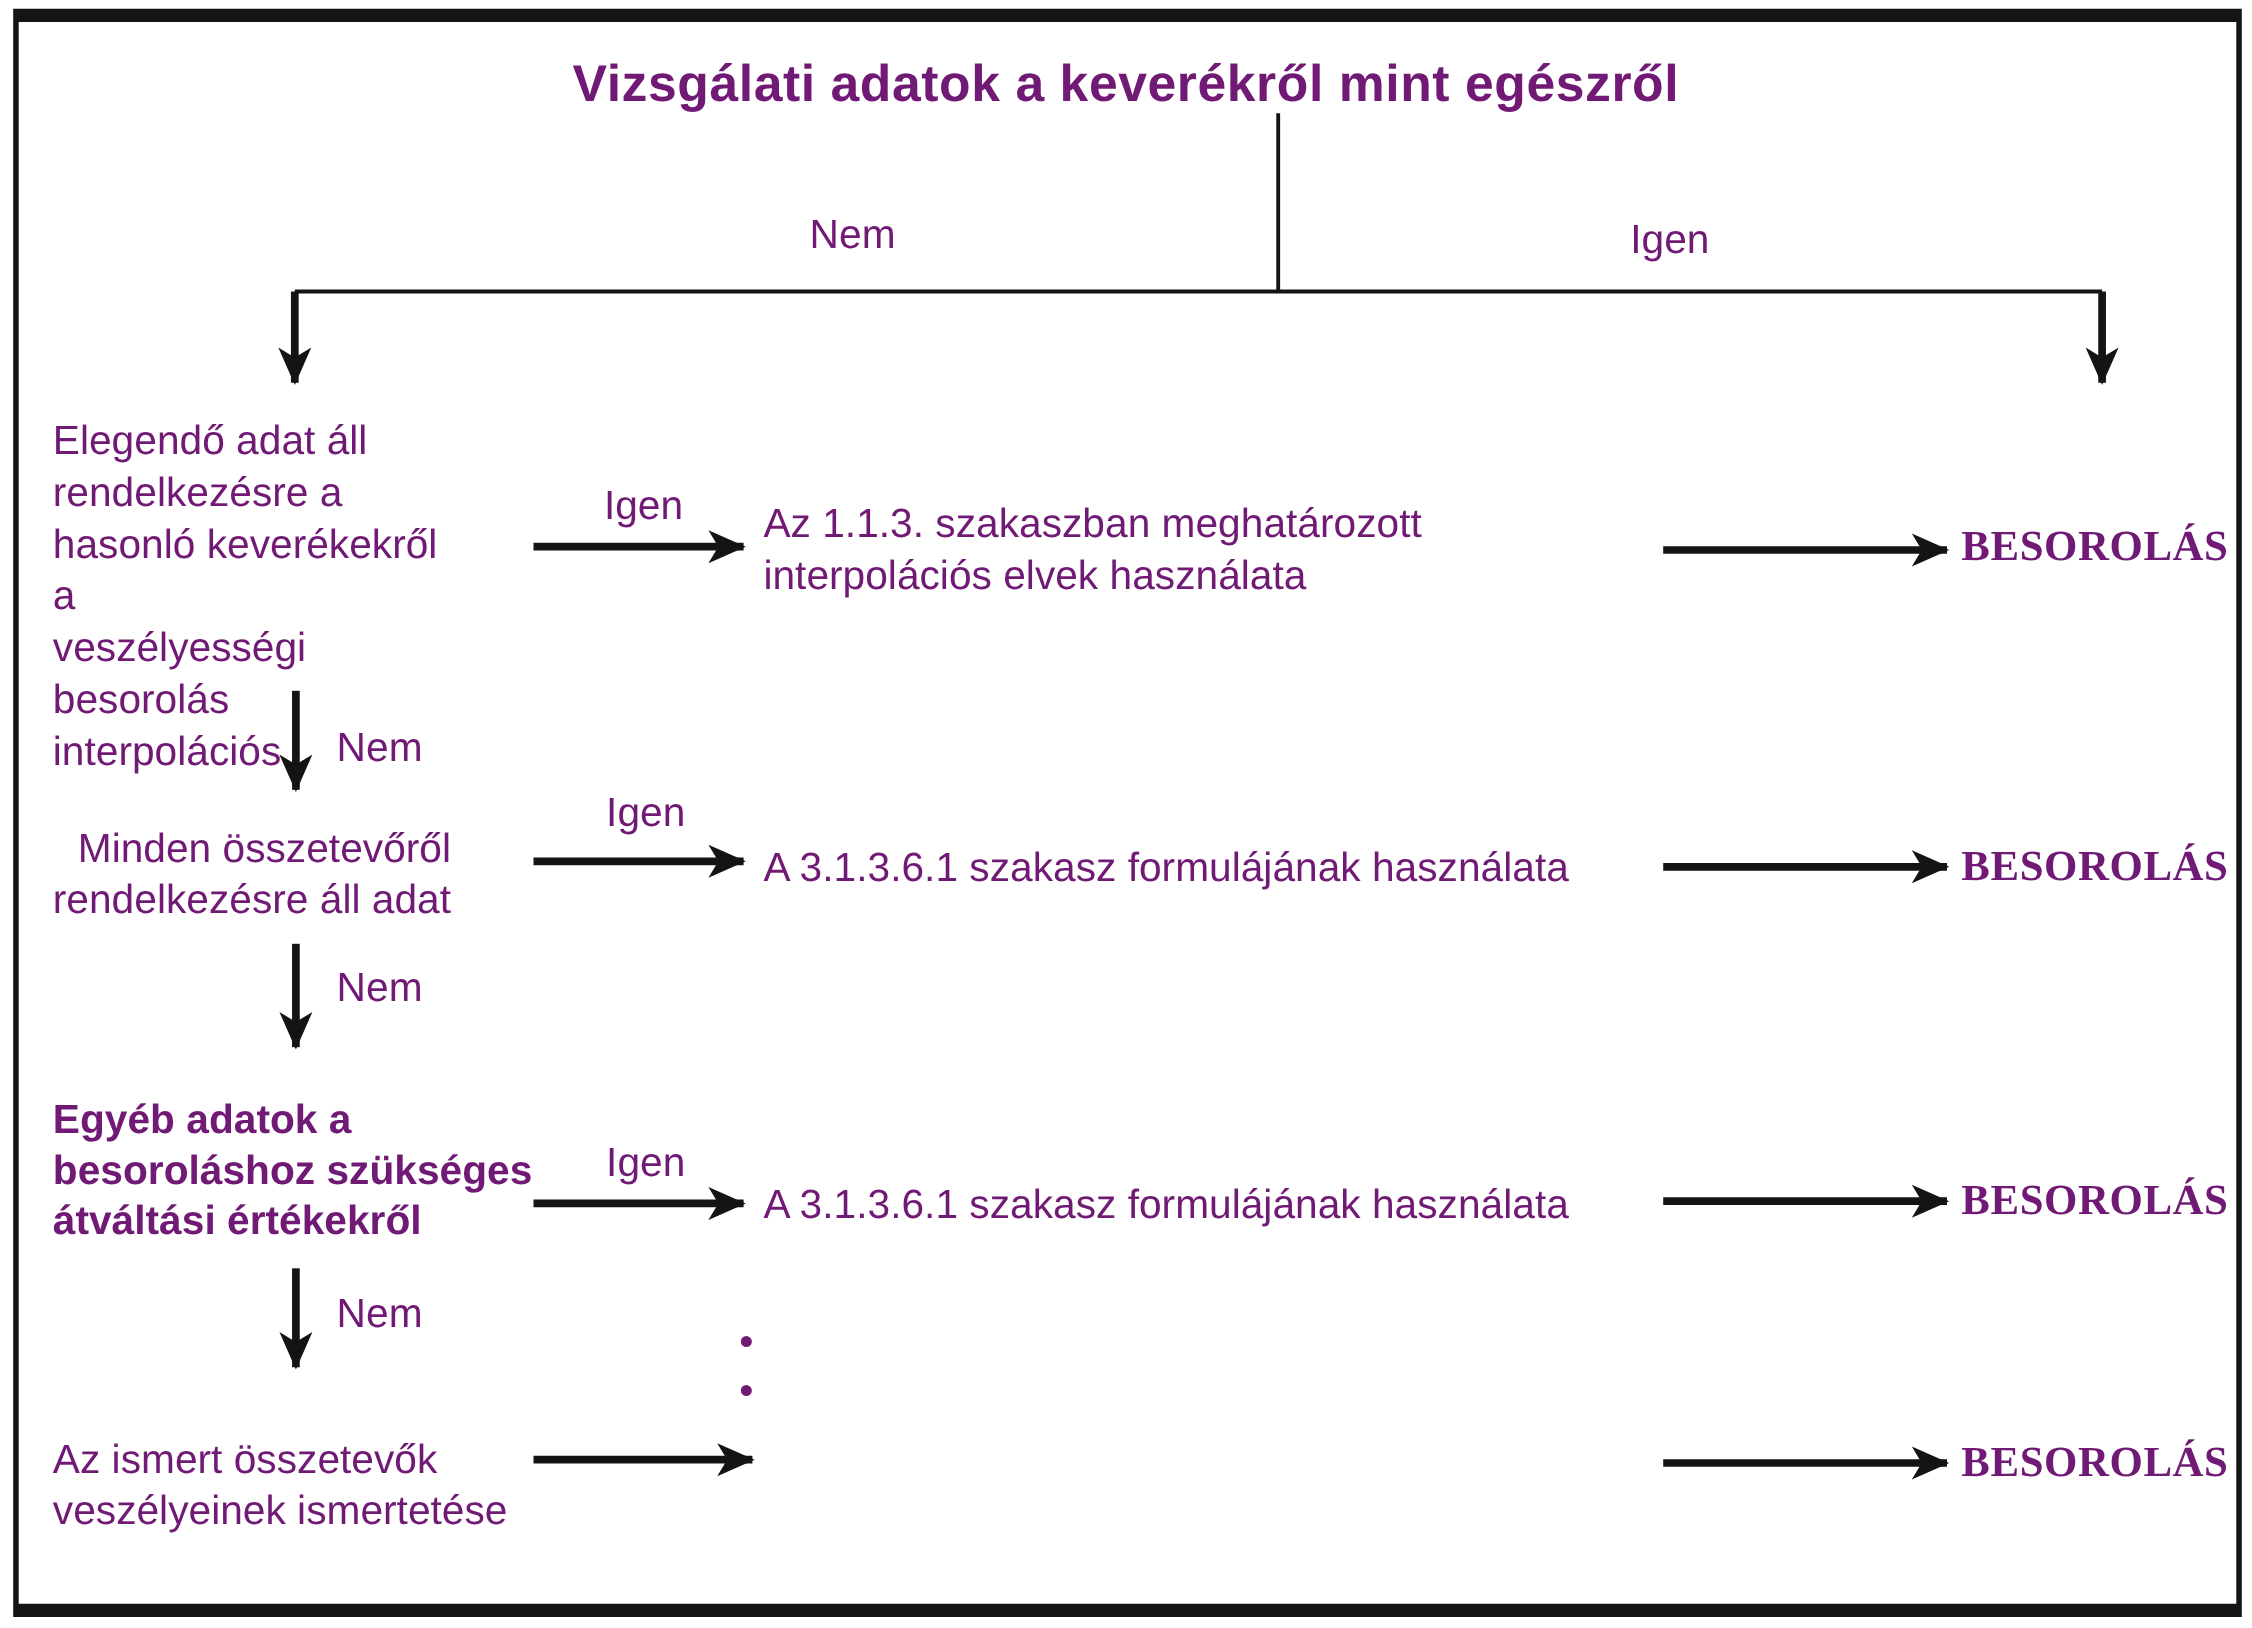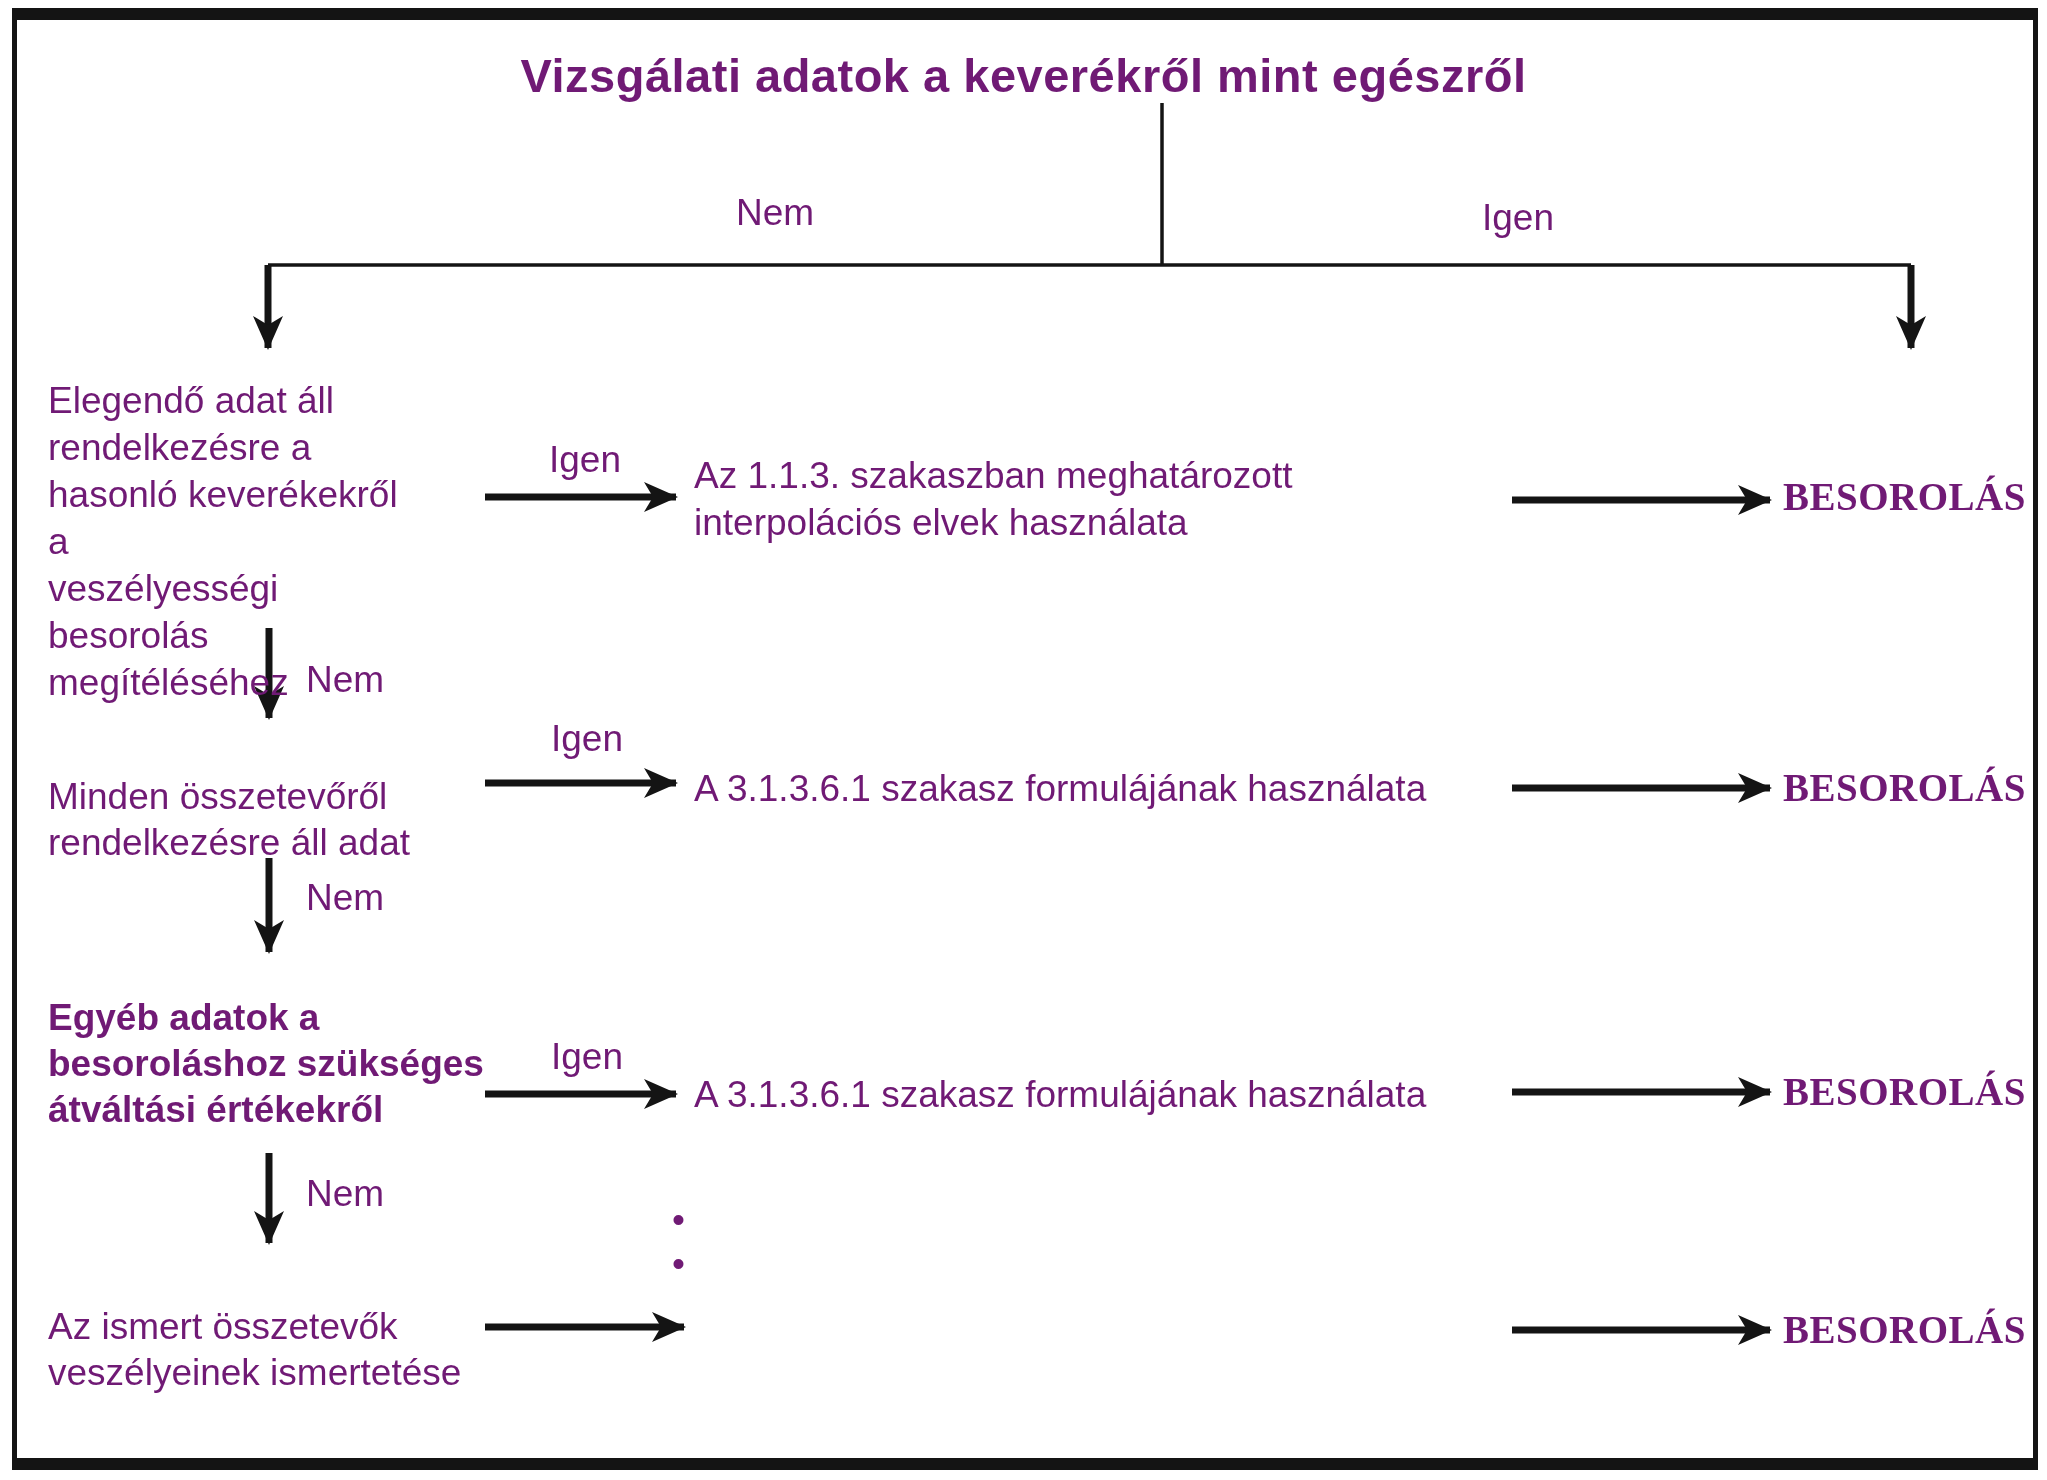--- a/index.html
+++ b/index.html
@@ -75,28 +75,28 @@
 
   <div class="title">Vizsgálati adatok a keverékről mint egészről</div>
 
   <div class="lbl" style="left:736px;top:193px;">Nem</div>
   <div class="lbl" style="left:1482px;top:198px;">Igen</div>
 
   <div class="txt" style="left:48px;top:377px;width:360px;line-height:47px;">Elegendő adat áll
 rendelkezésre a
 hasonló keverékekről a
 veszélyességi besorolás
-megítéléséhez</div>
+interpolációs</div>
   <div class="lbl" style="left:549px;top:440px;">Igen</div>
   <div class="txt" style="left:694px;top:452px;width:700px;line-height:47px;">Az 1.1.3. szakaszban meghatározott
 interpolációs elvek használata</div>
   <div class="result" style="left:1783px;top:474px;">BESOROLÁS</div>
   <div class="lbl" style="left:306px;top:660px;">Nem</div>
 
-  <div class="txt" style="left:48px;top:774px;">Minden összetevőről
+  <div class="txt" style="left:48px;top:749px;text-align:right;">Minden összetevőről
 rendelkezésre áll adat</div>
   <div class="lbl" style="left:551px;top:719px;">Igen</div>
   <div class="txt" style="left:694px;top:766px;width:800px;">A 3.1.3.6.1 szakasz formulájának használata</div>
   <div class="result" style="left:1783px;top:765px;">BESOROLÁS</div>
   <div class="lbl" style="left:306px;top:878px;">Nem</div>
 
   <div class="txt" style="left:48px;top:995px;width:440px;font-weight:bold;">Egyéb adatok a
 besoroláshoz szükséges
 átváltási értékekről</div>
   <div class="lbl" style="left:551px;top:1037px;">Igen</div>

